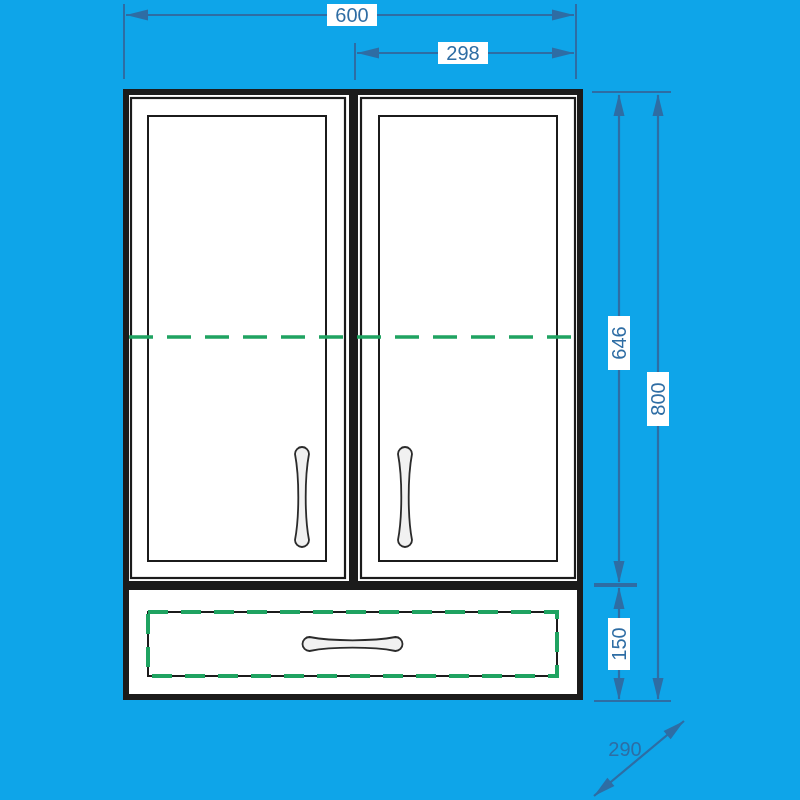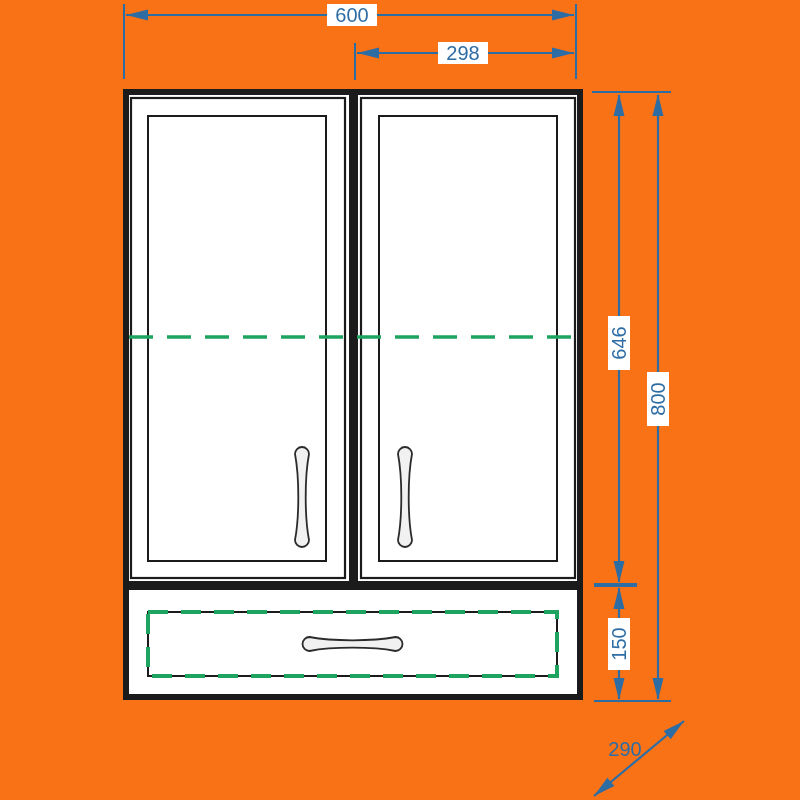--- a/index.html
+++ b/index.html
@@ -7,21 +7,21 @@
     padding: 0;
     width: 800px;
     height: 800px;
     background: #ffffff;
     font-family: "Liberation Sans", sans-serif;
   }
   .stage {
     position: relative;
     width: 800px;
     height: 800px;
-    background: #f97316;
+    background: #0ea5e9;
     overflow: hidden;
   }
   svg text {
     font-family: "Liberation Sans", sans-serif;
     font-size: 20px;
     fill: #2e6da4;
   }
   .dim-line   { stroke: #2e6da4; stroke-width: 2.2; fill: none; }
   .ext-line   { stroke: #2e6da4; stroke-width: 2;   fill: none; }
   .tick-line  { stroke: #2e6da4; stroke-width: 4;   fill: none; }

